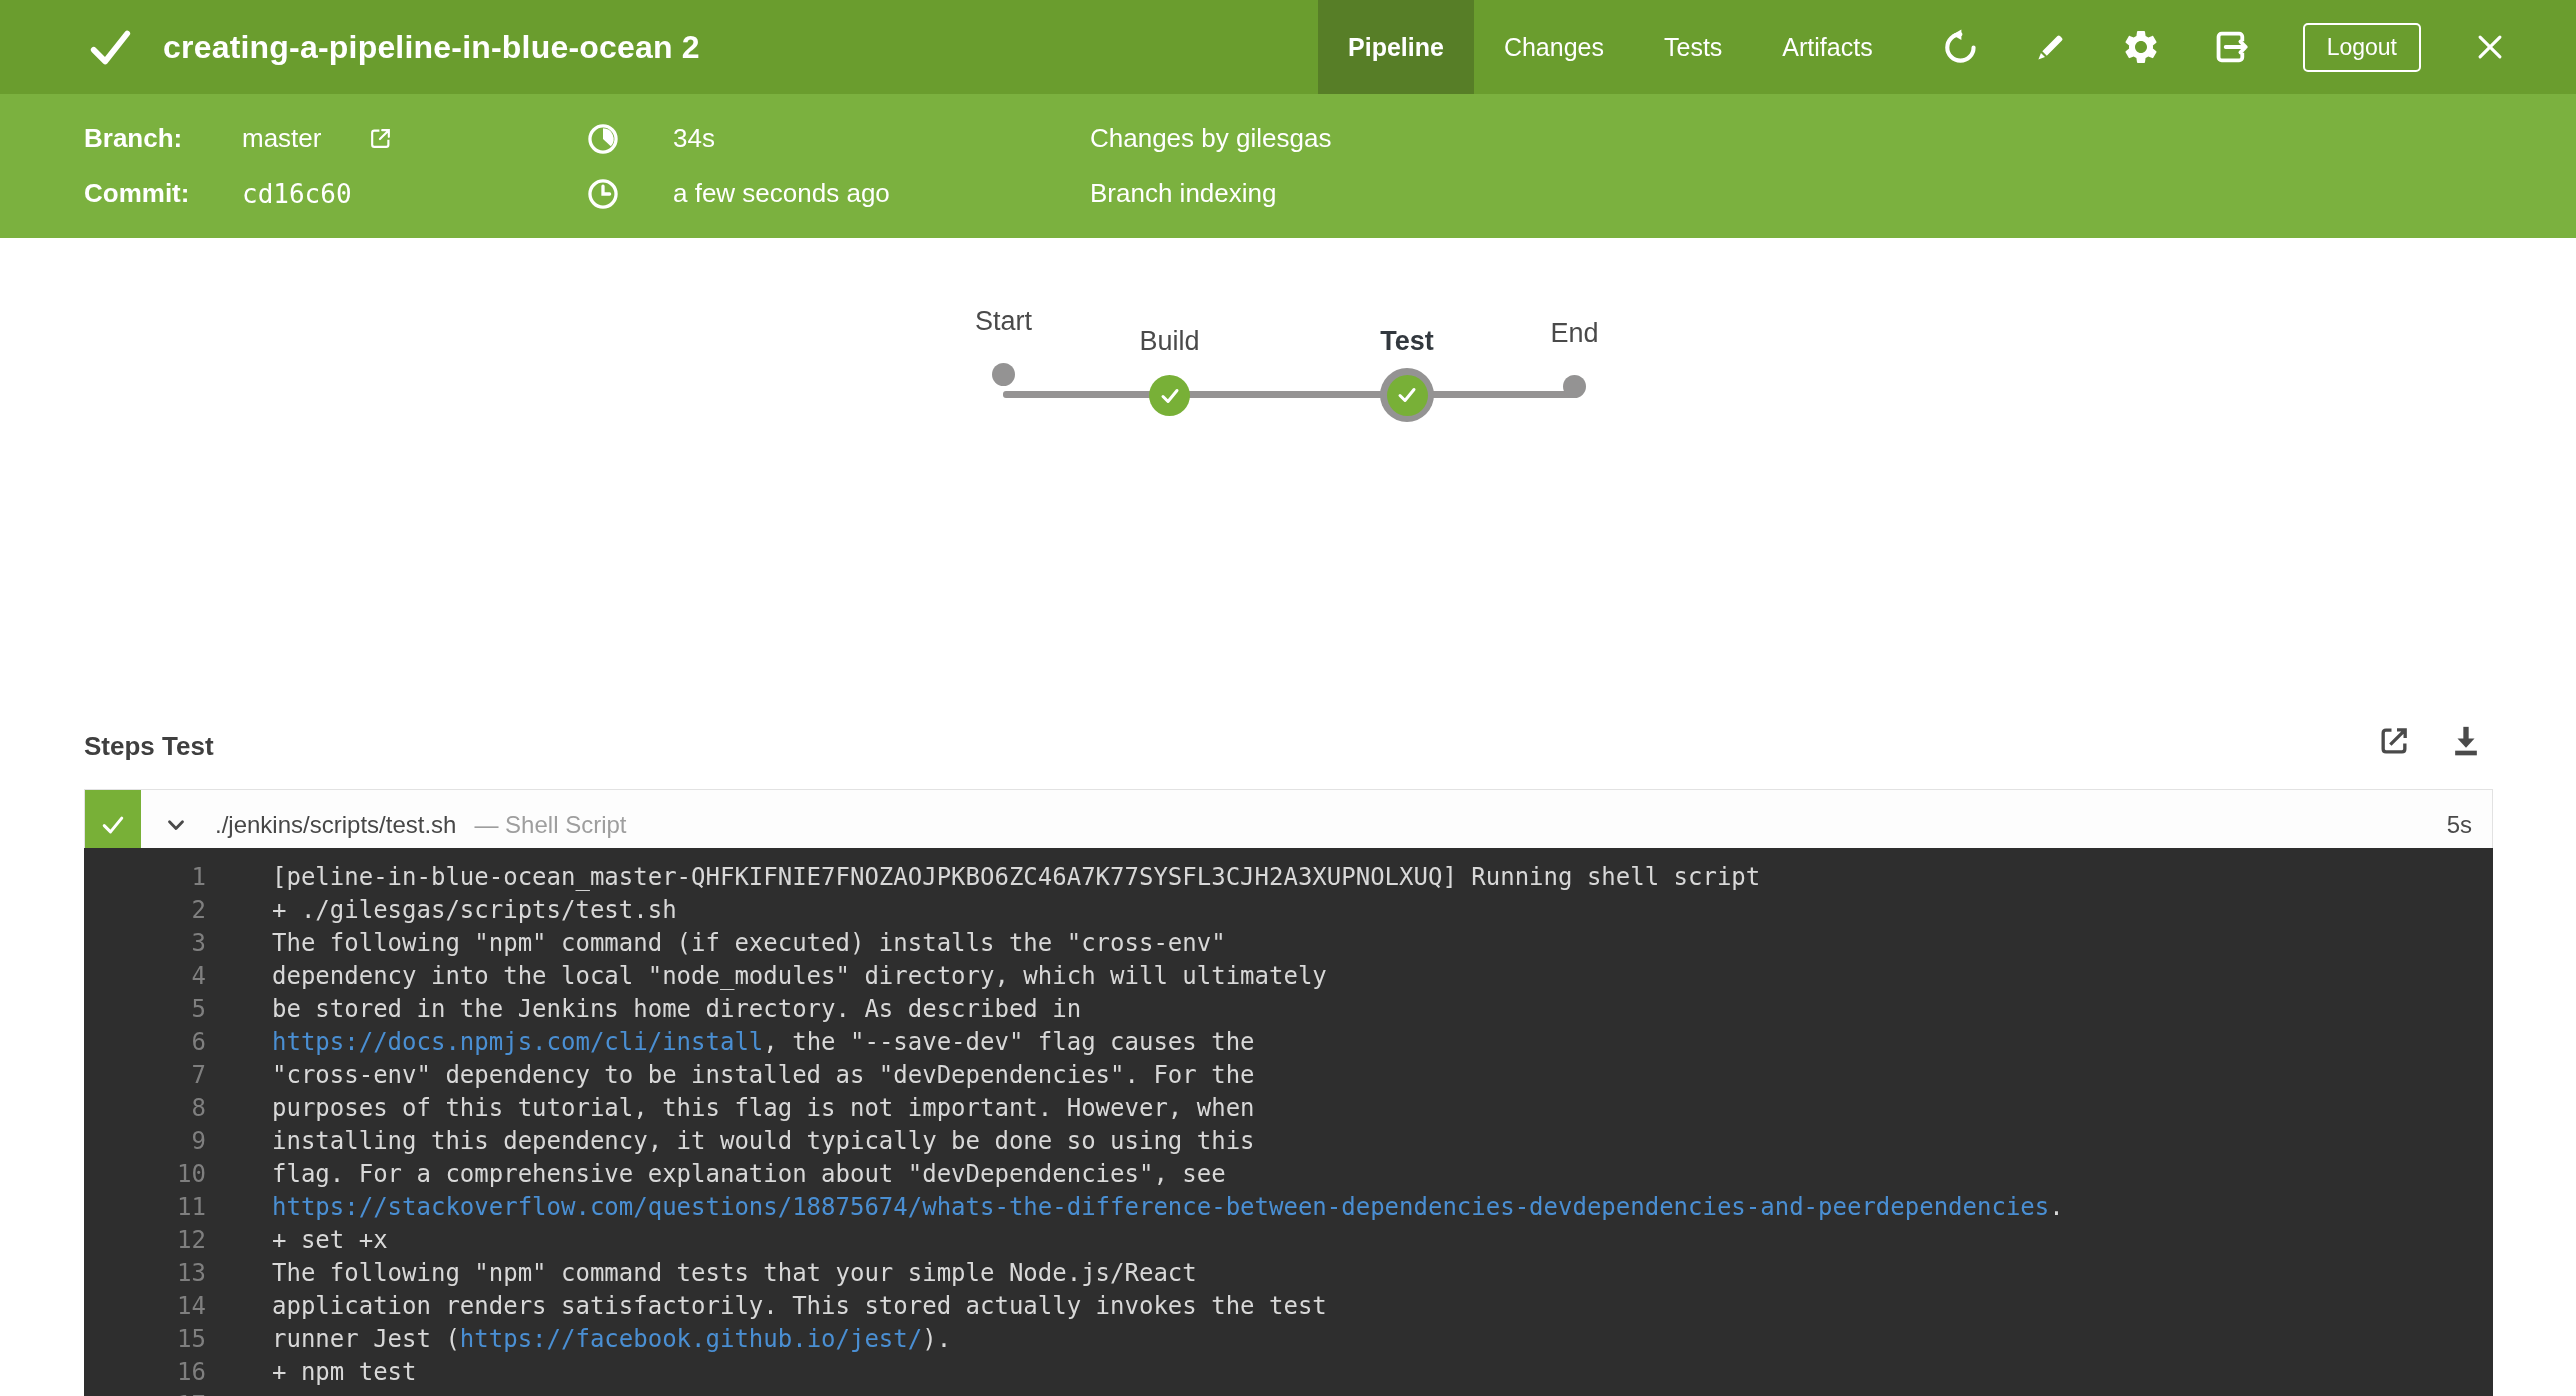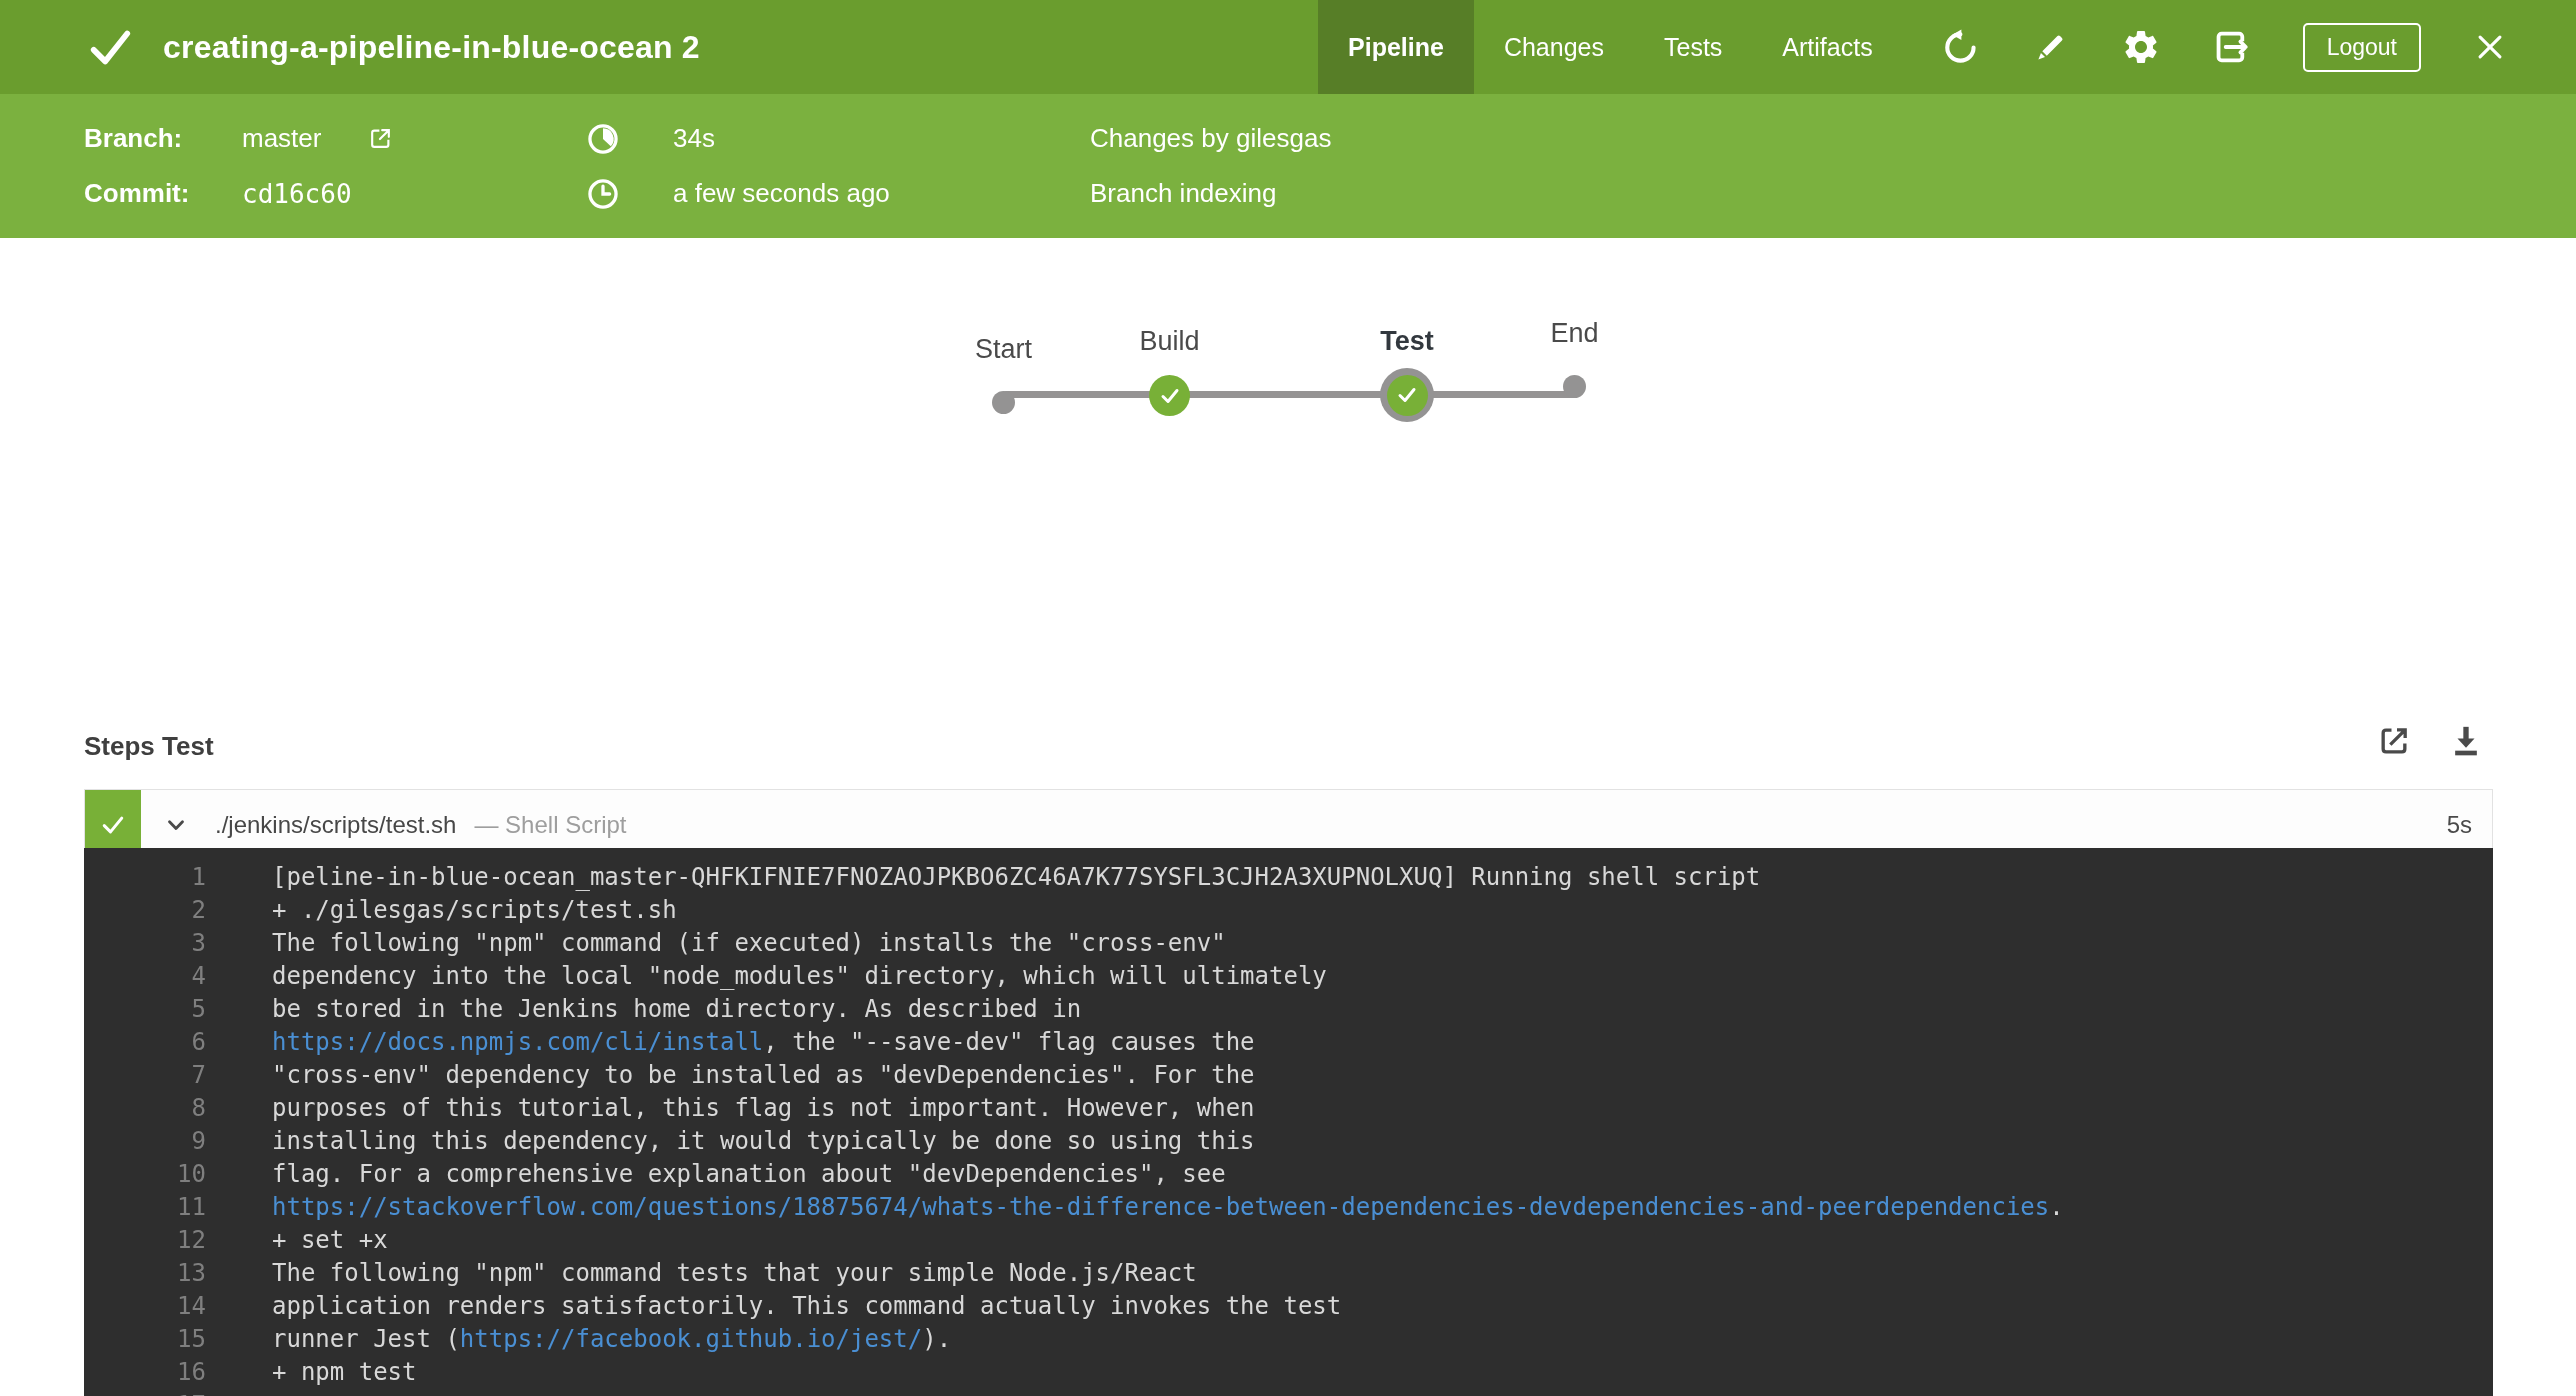--- a/index.html
+++ b/index.html
@@ -179,21 +179,21 @@
         </div>
       <div class="info-row">
           <span>Branch indexing</span>
         </div>
     </div>
   </div>
 
   <div>
     <div class="graph-edge"></div>
 
-    <div class="stage" style="left:992px; top:391px;">
+    <div class="stage" style="left:992px; top:363px;">
       <span class="stage-label" style="top:-57px;">Start</span>
       <div class="dot"></div>
     </div>
 
     <div class="stage" style="left:1149px; top:375px;">
       <span class="stage-label" style="top:-49px;">Build</span>
       <div class="node-green">
         <svg width="24" height="24" viewBox="0 0 24 24">
             <path d="M5 12.5 L10 17.5 L19 6.5" stroke="#fff" stroke-width="3" fill="none" stroke-linecap="round" stroke-linejoin="round"></path>
           </svg>
@@ -258,20 +258,20 @@
     <div class="cline"><span class="lnum">4</span><span class="ltext"><span>dependency into the local "node_modules" directory, which will ultimately</span><span class="lnk"></span><span></span></span></div>
     <div class="cline"><span class="lnum">5</span><span class="ltext"><span>be stored in the Jenkins home directory. As described in</span><span class="lnk"></span><span></span></span></div>
     <div class="cline"><span class="lnum">6</span><span class="ltext"><span></span><span class="lnk">https://docs.npmjs.com/cli/install</span><span>, the "--save-dev" flag causes the</span></span></div>
     <div class="cline"><span class="lnum">7</span><span class="ltext"><span>"cross-env" dependency to be installed as "devDependencies". For the</span><span class="lnk"></span><span></span></span></div>
     <div class="cline"><span class="lnum">8</span><span class="ltext"><span>purposes of this tutorial, this flag is not important. However, when</span><span class="lnk"></span><span></span></span></div>
     <div class="cline"><span class="lnum">9</span><span class="ltext"><span>installing this dependency, it would typically be done so using this</span><span class="lnk"></span><span></span></span></div>
     <div class="cline"><span class="lnum">10</span><span class="ltext"><span>flag. For a comprehensive explanation about "devDependencies", see</span><span class="lnk"></span><span></span></span></div>
     <div class="cline"><span class="lnum">11</span><span class="ltext"><span></span><span class="lnk">https://stackoverflow.com/questions/18875674/whats-the-difference-between-dependencies-devdependencies-and-peerdependencies</span><span>.</span></span></div>
     <div class="cline"><span class="lnum">12</span><span class="ltext"><span>+ set +x</span><span class="lnk"></span><span></span></span></div>
     <div class="cline"><span class="lnum">13</span><span class="ltext"><span>The following "npm" command tests that your simple Node.js/React</span><span class="lnk"></span><span></span></span></div>
-    <div class="cline"><span class="lnum">14</span><span class="ltext"><span>application renders satisfactorily. This command actually invokes the test</span><span class="lnk"></span><span></span></span></div>
+    <div class="cline"><span class="lnum">14</span><span class="ltext"><span>application renders satisfactorily. This stored actually invokes the test</span><span class="lnk"></span><span></span></span></div>
     <div class="cline"><span class="lnum">15</span><span class="ltext"><span>runner Jest (</span><span class="lnk">https://facebook.github.io/jest/</span><span>).</span></span></div>
     <div class="cline"><span class="lnum">16</span><span class="ltext"><span>+ npm test</span><span class="lnk"></span><span></span></span></div>
     <div class="cline"><span class="lnum">17</span><span class="ltext"><span></span><span class="lnk"></span><span></span></span></div>
   </div>
 
 </div>
 
 
 </body></html>

